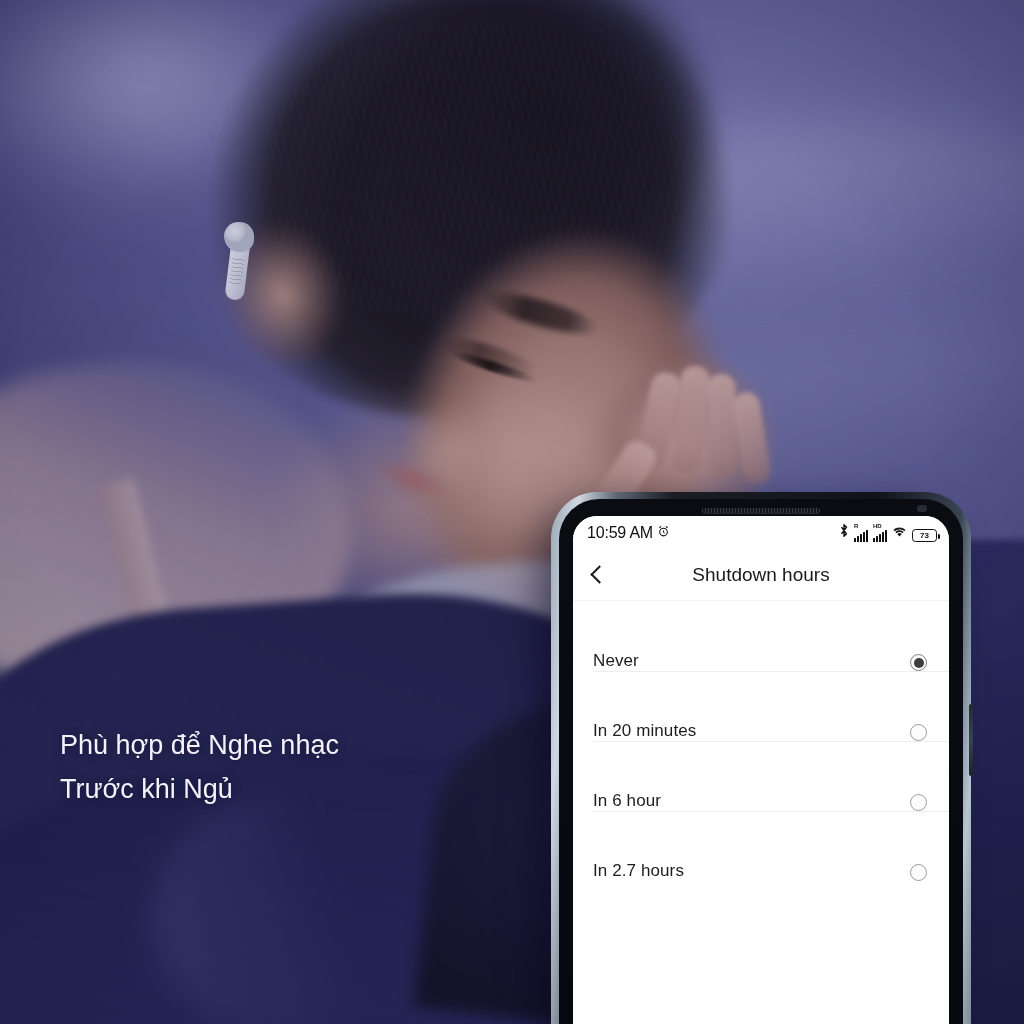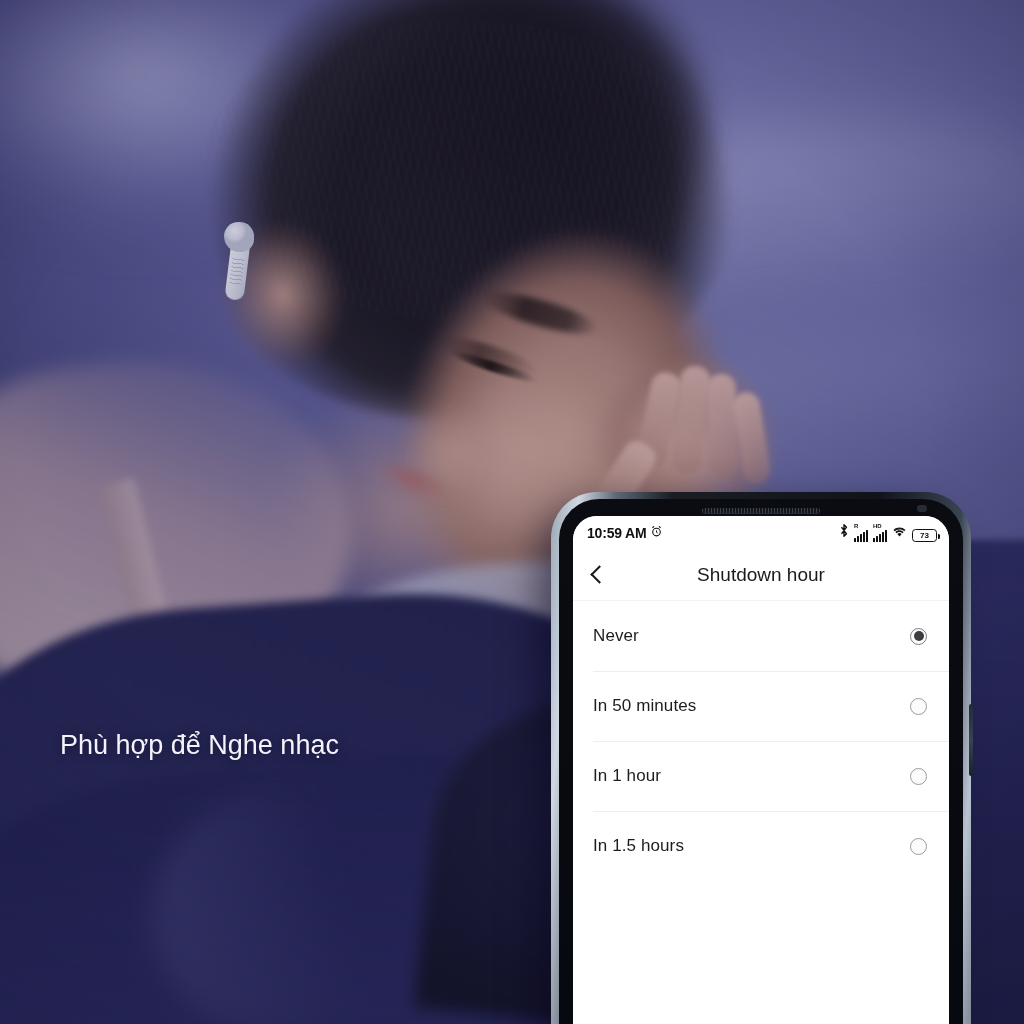--- a/index.html
+++ b/index.html
@@ -302,21 +302,21 @@
   }
 
   
   .statusbar {
     height:33px;
     display:flex; align-items:center; justify-content:space-between;
     padding:0 12px 0 14px;
     background:#fff;
   }
   .sb-left { display:flex; align-items:center; gap:4px; }
-  .sb-time { font-size:14px; color:#101010; font-weight:700; letter-spacing:-0.2px; }
+  .sb-time { font-size:16px; color:#101010; font-weight:400; letter-spacing:-0.2px; }
   .sb-right { display:flex; align-items:flex-end; gap:5px; }
   .ic { display:block; }
 
   .sig-wrap { position:relative; display:flex; align-items:flex-end; }
   .sig-badge {
     position:absolute; top:-7px; left:0;
     font-size:6px; font-weight:bold; color:#111; line-height:1;
     letter-spacing:-.2px;
   }
   .bars { display:flex; align-items:flex-end; gap:1px; height:12px; }
@@ -359,21 +359,21 @@
   .appbar-title {
     position:absolute; left:0; right:0; text-align:center;
     font-size:19px; color:#1b1b1b; font-weight:400;
     pointer-events:none;
   }
 
   
   .list { background:#fff; }
   .row {
     height:70px;
-    display:flex; align-items:center; justify-content:space-between;
+    display:flex; align-items:flex-end; justify-content:space-between;
     padding:0 22px 0 20px;
     position:relative;
   }
   .row + .row::before {
     content:""; position:absolute; left:20px; right:0; top:0;
     height:1px; background:#eeeeef;
   }
   .row-label { font-size:17px; color:#1d1d1f; letter-spacing:.1px; }
   .radio {
     width:17px; height:17px; border-radius:50%;
@@ -425,20 +425,21 @@
   <div class="layer finger f3"></div>
   <div class="layer finger f4"></div>
   <div class="layer finger thumb"></div>
   <div class="layer night-grade"></div>
   <div class="layer vignette"></div>
 </div>
 
 <div id="copy">
   <div id="subcopy">
     <div>Phù hợp để Nghe nhạc</div>
+    <div>Trước khi Ngủ</div>
   </div>
 </div>
 
 <div id="phone">
   <div class="phone-shadow"></div>
   <div class="phone-outer"></div>
   <div class="phone-bezel">
     <div class="speaker-grille"></div>
     <div class="front-cam"></div>
   </div>
@@ -498,36 +499,36 @@
         <span class="battery">
           <span class="battery-num">73</span>
         </span>
       </div>
     </div>
 
     <div class="appbar">
       <div class="back-btn">
         <span class="chev"></span>
       </div>
-      <div class="appbar-title">Shutdown hour</div>
+      <div class="appbar-title">Shutdown hours</div>
     </div>
 
     <div class="list" id="option-list">
         <div class="row">
           <span class="row-label">Never</span>
           <span class="radio on"></span>
         </div>
         <div class="row">
-          <span class="row-label">In 50 minutes</span>
+          <span class="row-label">In 20 minutes</span>
           <span class="radio"></span>
         </div>
         <div class="row">
-          <span class="row-label">In 1 hour</span>
+          <span class="row-label">In 6 hour</span>
           <span class="radio"></span>
         </div>
         <div class="row">
-          <span class="row-label">In 1.5 hours</span>
+          <span class="row-label">In 2.7 hours</span>
           <span class="radio"></span>
         </div>
       </div>
 
   </div>
 </div>
 
 </body></html>

